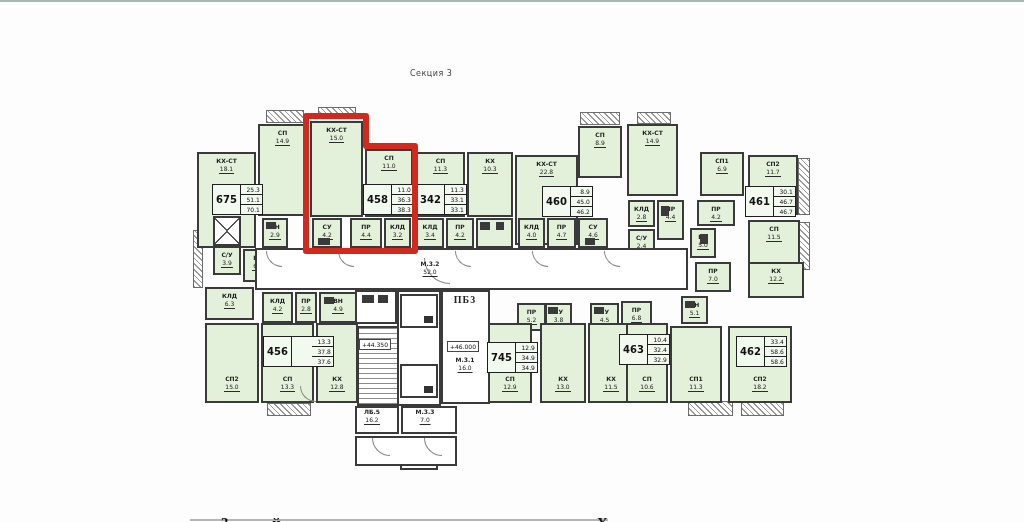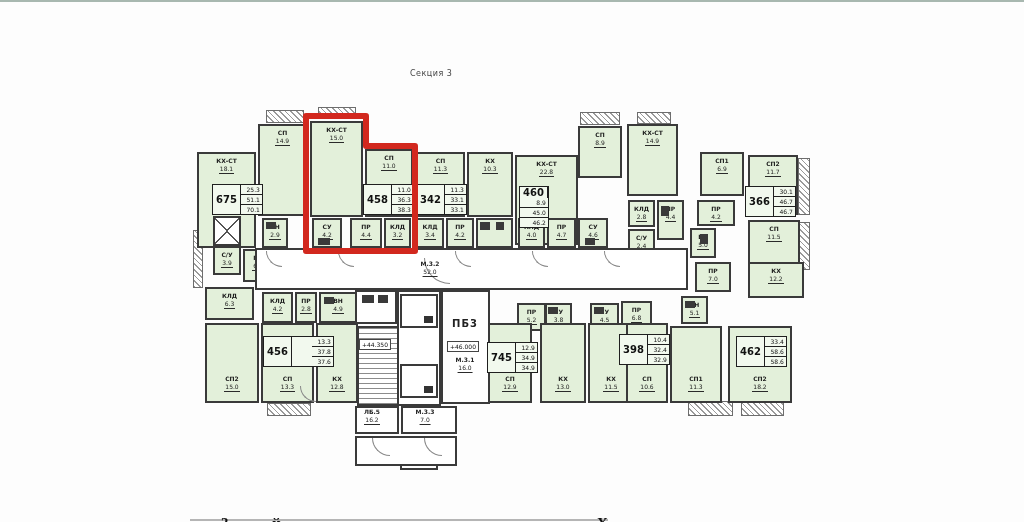--- a/index.html
+++ b/index.html
@@ -349,30 +349,30 @@
       </span>
   </div>
     <div class="aptbox" style="left: 416px; top: 184px;">
     <span class="aptnum">342</span>
     <span class="acol">
         <span class="acell">11.3</span>
         <span class="acell">33.1</span>
         <span class="acell">33.1</span>
       </span>
   </div>
-    <div class="aptbox" style="left: 519px; top: 186px; flex-direction: column;">
+    <div class="aptbox" style="left: 542px; top: 186px;">
     <span class="aptnum">460</span>
     <span class="acol">
         <span class="acell">8.9</span>
         <span class="acell">45.0</span>
         <span class="acell">46.2</span>
       </span>
   </div>
     <div class="aptbox" style="left: 745px; top: 186px;">
-    <span class="aptnum">366</span>
+    <span class="aptnum">461</span>
     <span class="acol">
         <span class="acell">30.1</span>
         <span class="acell">46.7</span>
         <span class="acell">46.7</span>
       </span>
   </div>
     <div class="aptbox" style="left: 263px; top: 336px; gap: 20px;">
     <span class="aptnum">456</span>
     <span class="acol">
         <span class="acell">13.3</span>
@@ -382,40 +382,40 @@
   </div>
     <div class="aptbox" style="left: 487px; top: 342px;">
     <span class="aptnum">745</span>
     <span class="acol">
         <span class="acell">12.9</span>
         <span class="acell">34.9</span>
         <span class="acell">34.9</span>
       </span>
   </div>
     <div class="aptbox" style="left: 619px; top: 334px;">
-    <span class="aptnum">398</span>
+    <span class="aptnum">463</span>
     <span class="acol">
         <span class="acell">10.4</span>
         <span class="acell">32.4</span>
         <span class="acell">32.9</span>
       </span>
   </div>
     <div class="aptbox" style="left: 736px; top: 336px;">
     <span class="aptnum">462</span>
     <span class="acol">
         <span class="acell">33.4</span>
         <span class="acell">58.6</span>
         <span class="acell">58.6</span>
       </span>
   </div>
     <div class="corelabel" style="left: 430px; top: 260px;">
     <div class="nm">М.3.2</div>
     <span class="ar">52.0</span>
   </div>
-    <div class="corelabel big" style="left: 465px; top: 320px;">
+    <div class="corelabel big" style="left: 465px; top: 296px; font-family: Liberation Serif, serif;">
     <div class="nm">ПБ3</div>
 
   </div>
     <div class="corelabel" style="left: 465px; top: 356px;">
     <div class="nm">М.3.1</div>
     <span class="ar">16.0</span>
   </div>
     <div class="corelabel" style="left: 372px; top: 408px;">
     <div class="nm">ЛБ.5</div>
     <span class="ar">16.2</span>

